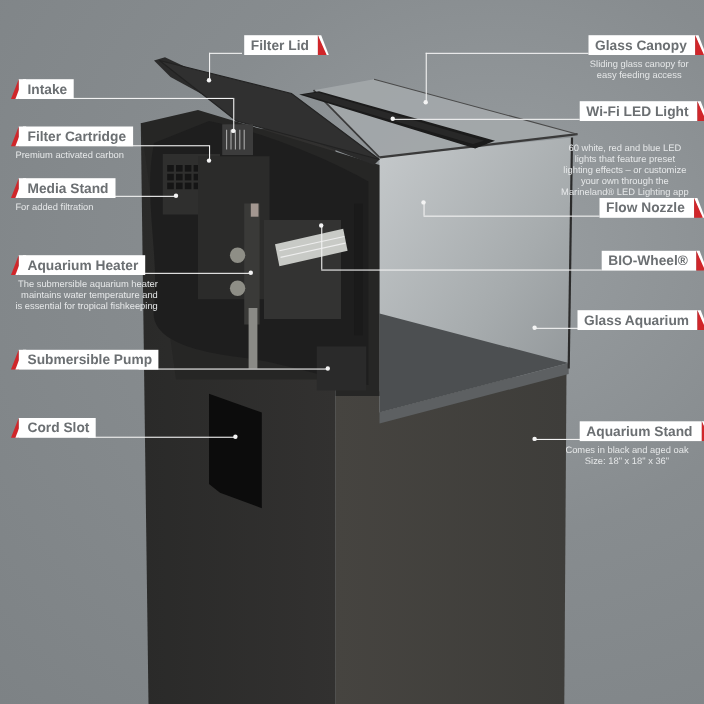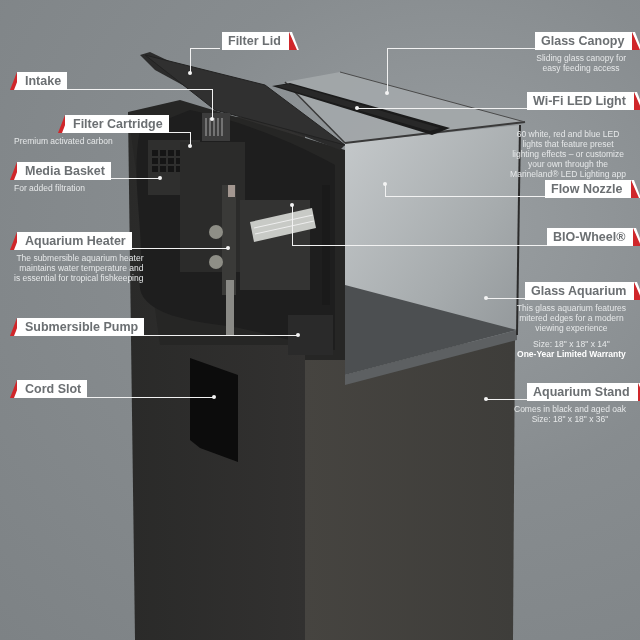--- a/index.html
+++ b/index.html
@@ -179,24 +179,24 @@
   <div class="leader" style="left:486px;top:298px;width:46px;height:1px;"></div>
   <div class="dot" style="left:484px;top:296px;"></div>
 
   <div class="leader" style="left:486px;top:399px;width:44px;height:1px;"></div>
   <div class="dot" style="left:484px;top:397px;"></div>
 
   <div class="label right" style="left:222px;top:32px;">Filter Lid</div>
 
   <div class="label left" style="left:17px;top:72px;">Intake</div>
 
-  <div class="label left" style="left:17px;top:115px;margin-left:48px;">Filter Cartridge</div>
+  <div class="label left" style="left:17px;top:115px;">Filter Cartridge</div>
   <div class="desc" style="left:14px;top:136px;">Premium activated carbon</div>
 
-  <div class="label left" style="left:17px;top:162px;">Media Basket</div>
+  <div class="label left" style="left:17px;top:162px;">Media Stand</div>
   <div class="desc" style="left:14px;top:183px;">For added filtration</div>
 
   <div class="label left" style="left:17px;top:232px;">Aquarium Heater</div>
   <div class="desc" style="left:14px;top:253px;text-align:right;">
     <div>The submersible aquarium heater</div>
     <div>maintains water temperature and</div>
     <div>is essential for tropical fishkeeping</div>
   </div>
 
   <div class="label left" style="left:17px;top:318px;">Submersible Pump</div>
@@ -216,27 +216,19 @@
     <div>lighting effects – or customize</div>
     <div>your own through the</div>
     <div>Marineland® LED Lighting app</div>
   </div>
 
   <div class="label right" style="left:545px;top:180px;">Flow Nozzle</div>
 
   <div class="label right" style="left:547px;top:228px;">BIO-Wheel®</div>
 
   <div class="label right" style="left:525px;top:282px;text-align:right;">Glass Aquarium</div>
-  <div class="desc r" style="right:14px;top:303px;">
-    <div>This glass aquarium features</div>
-    <div>mitered edges for a modern</div>
-    <div>viewing experience</div>
-    <div style="height:6px"></div>
-    <div>Size: 18" x 18" x 14"</div>
-    <div><b>One-Year Limited Warranty</b></div>
-  </div>
 
   <div class="label right" style="left:527px;top:383px;">Aquarium Stand</div>
   <div class="desc r" style="right:14px;top:404px;">
     <div>Comes in black and aged oak</div>
     <div>Size: 18" x 18" x 36"</div>
   </div>
 </div>
 
 </body></html>

